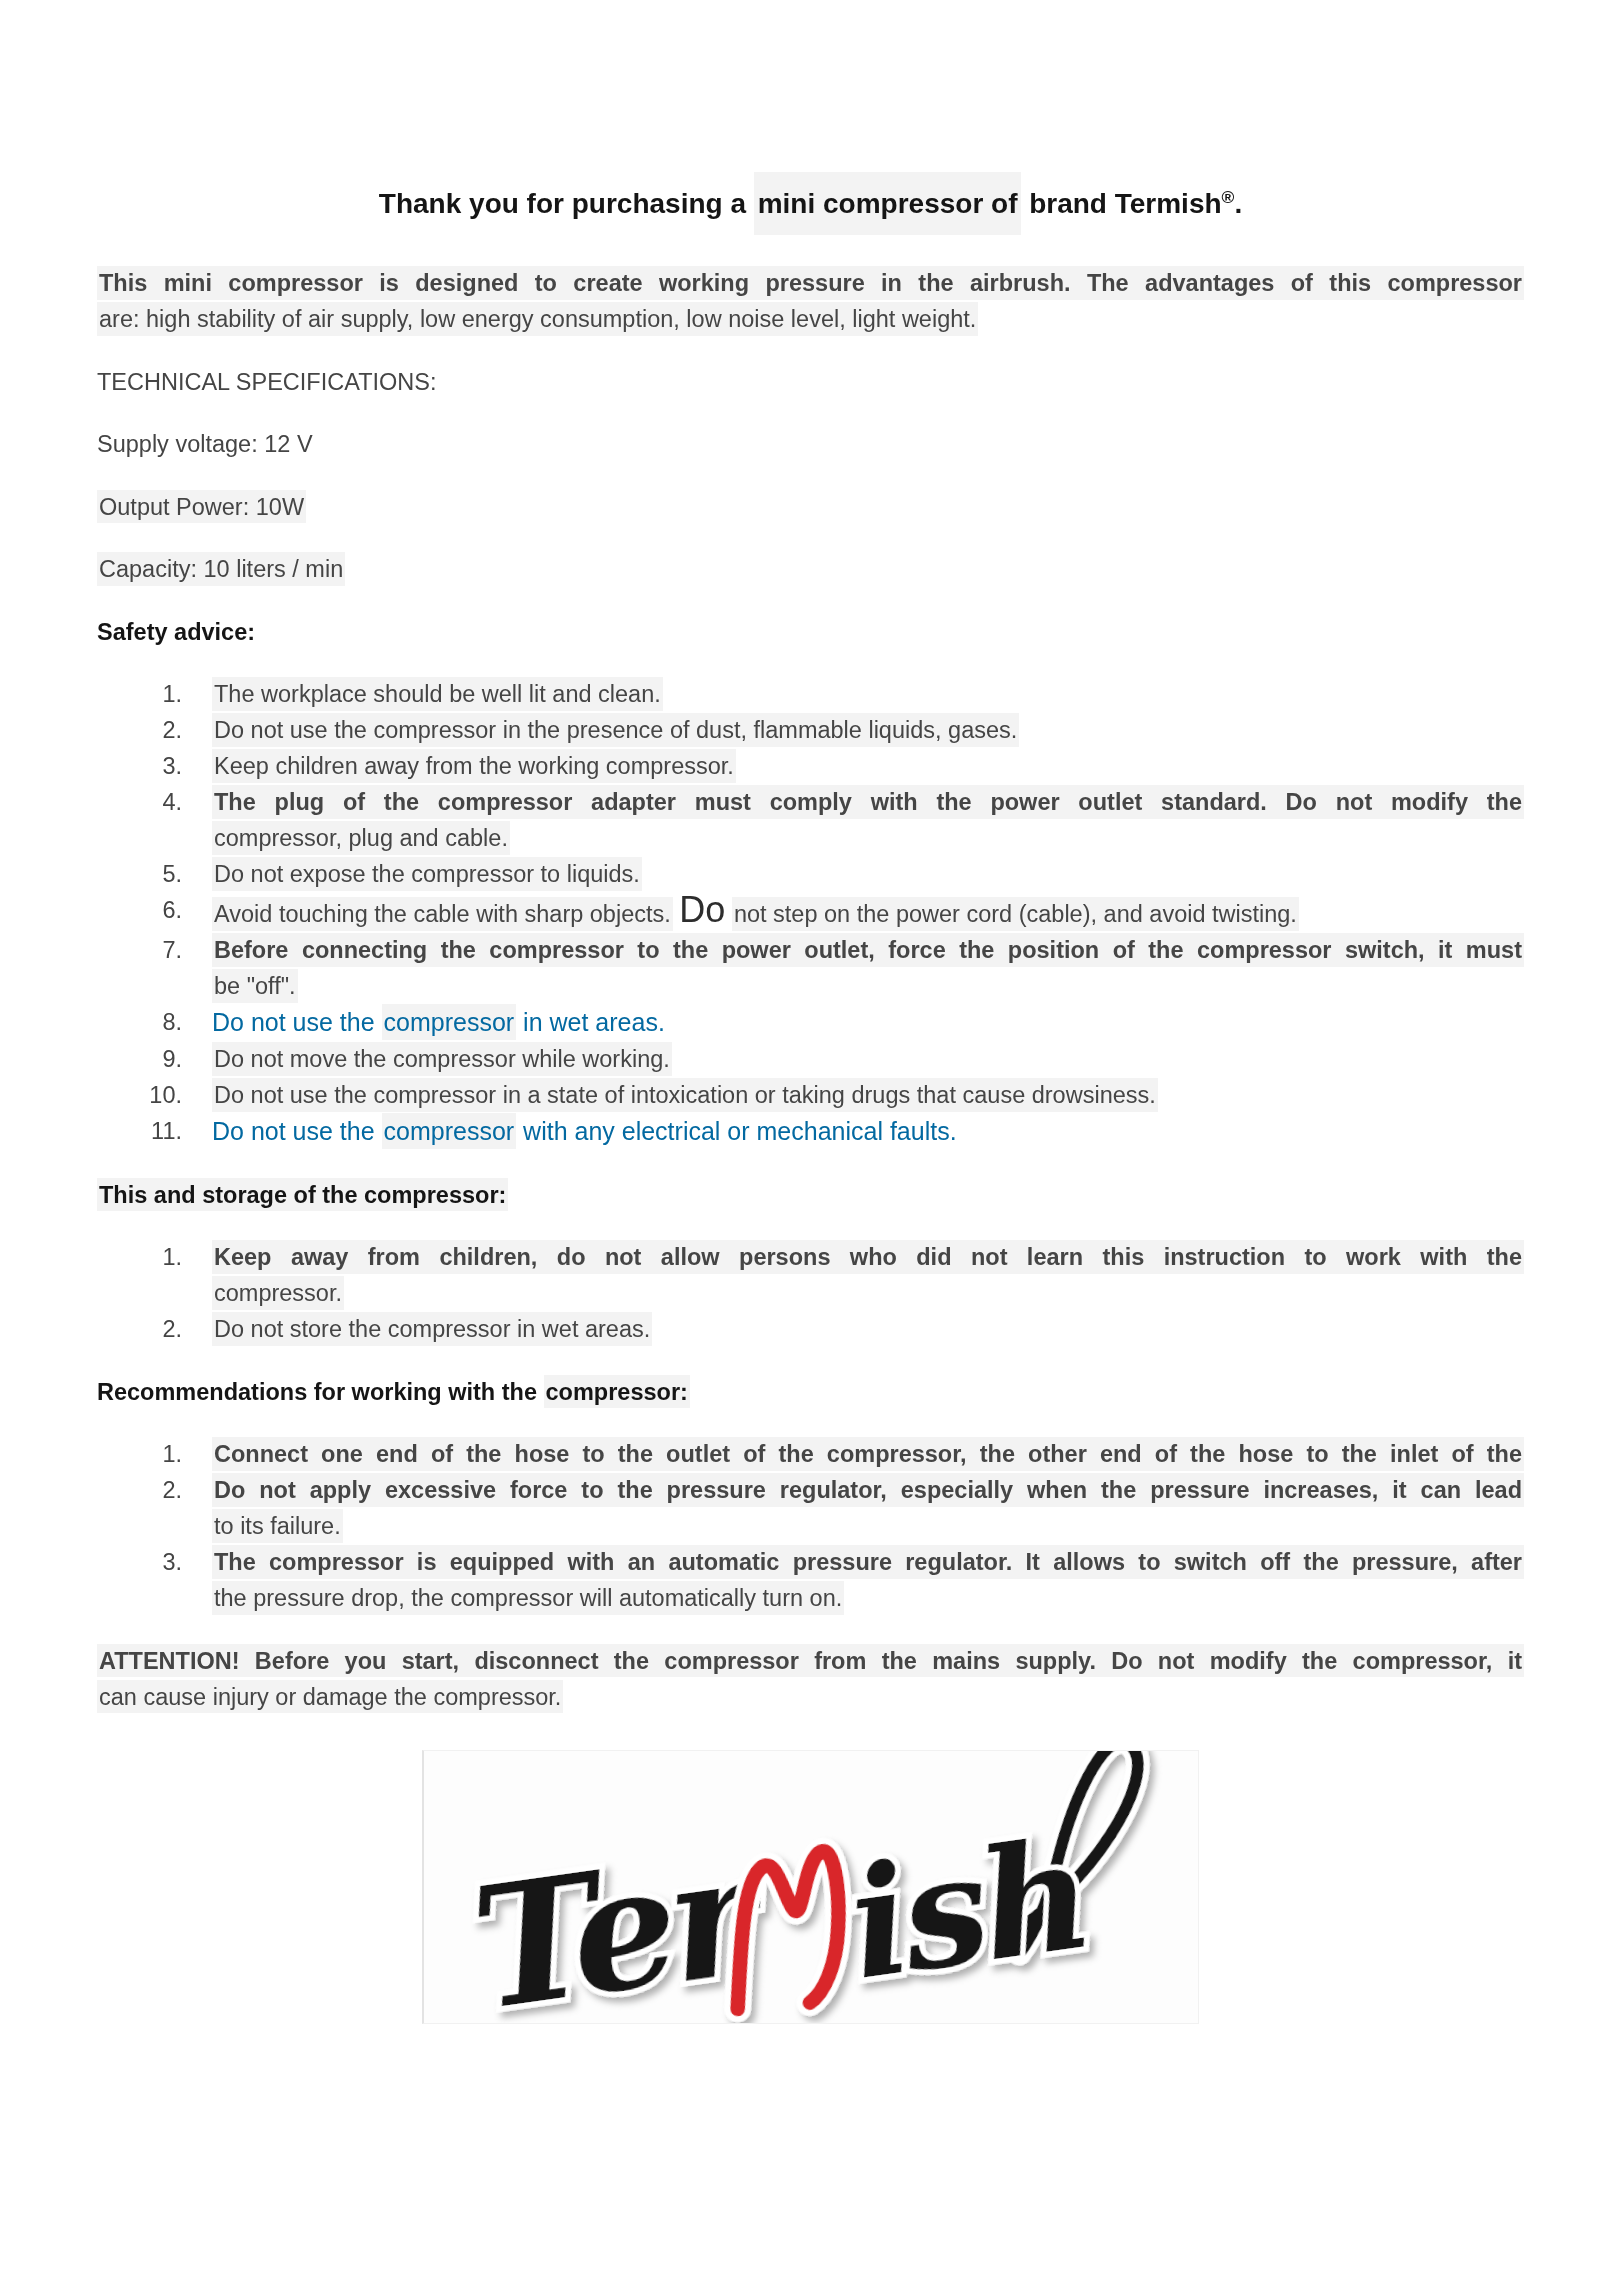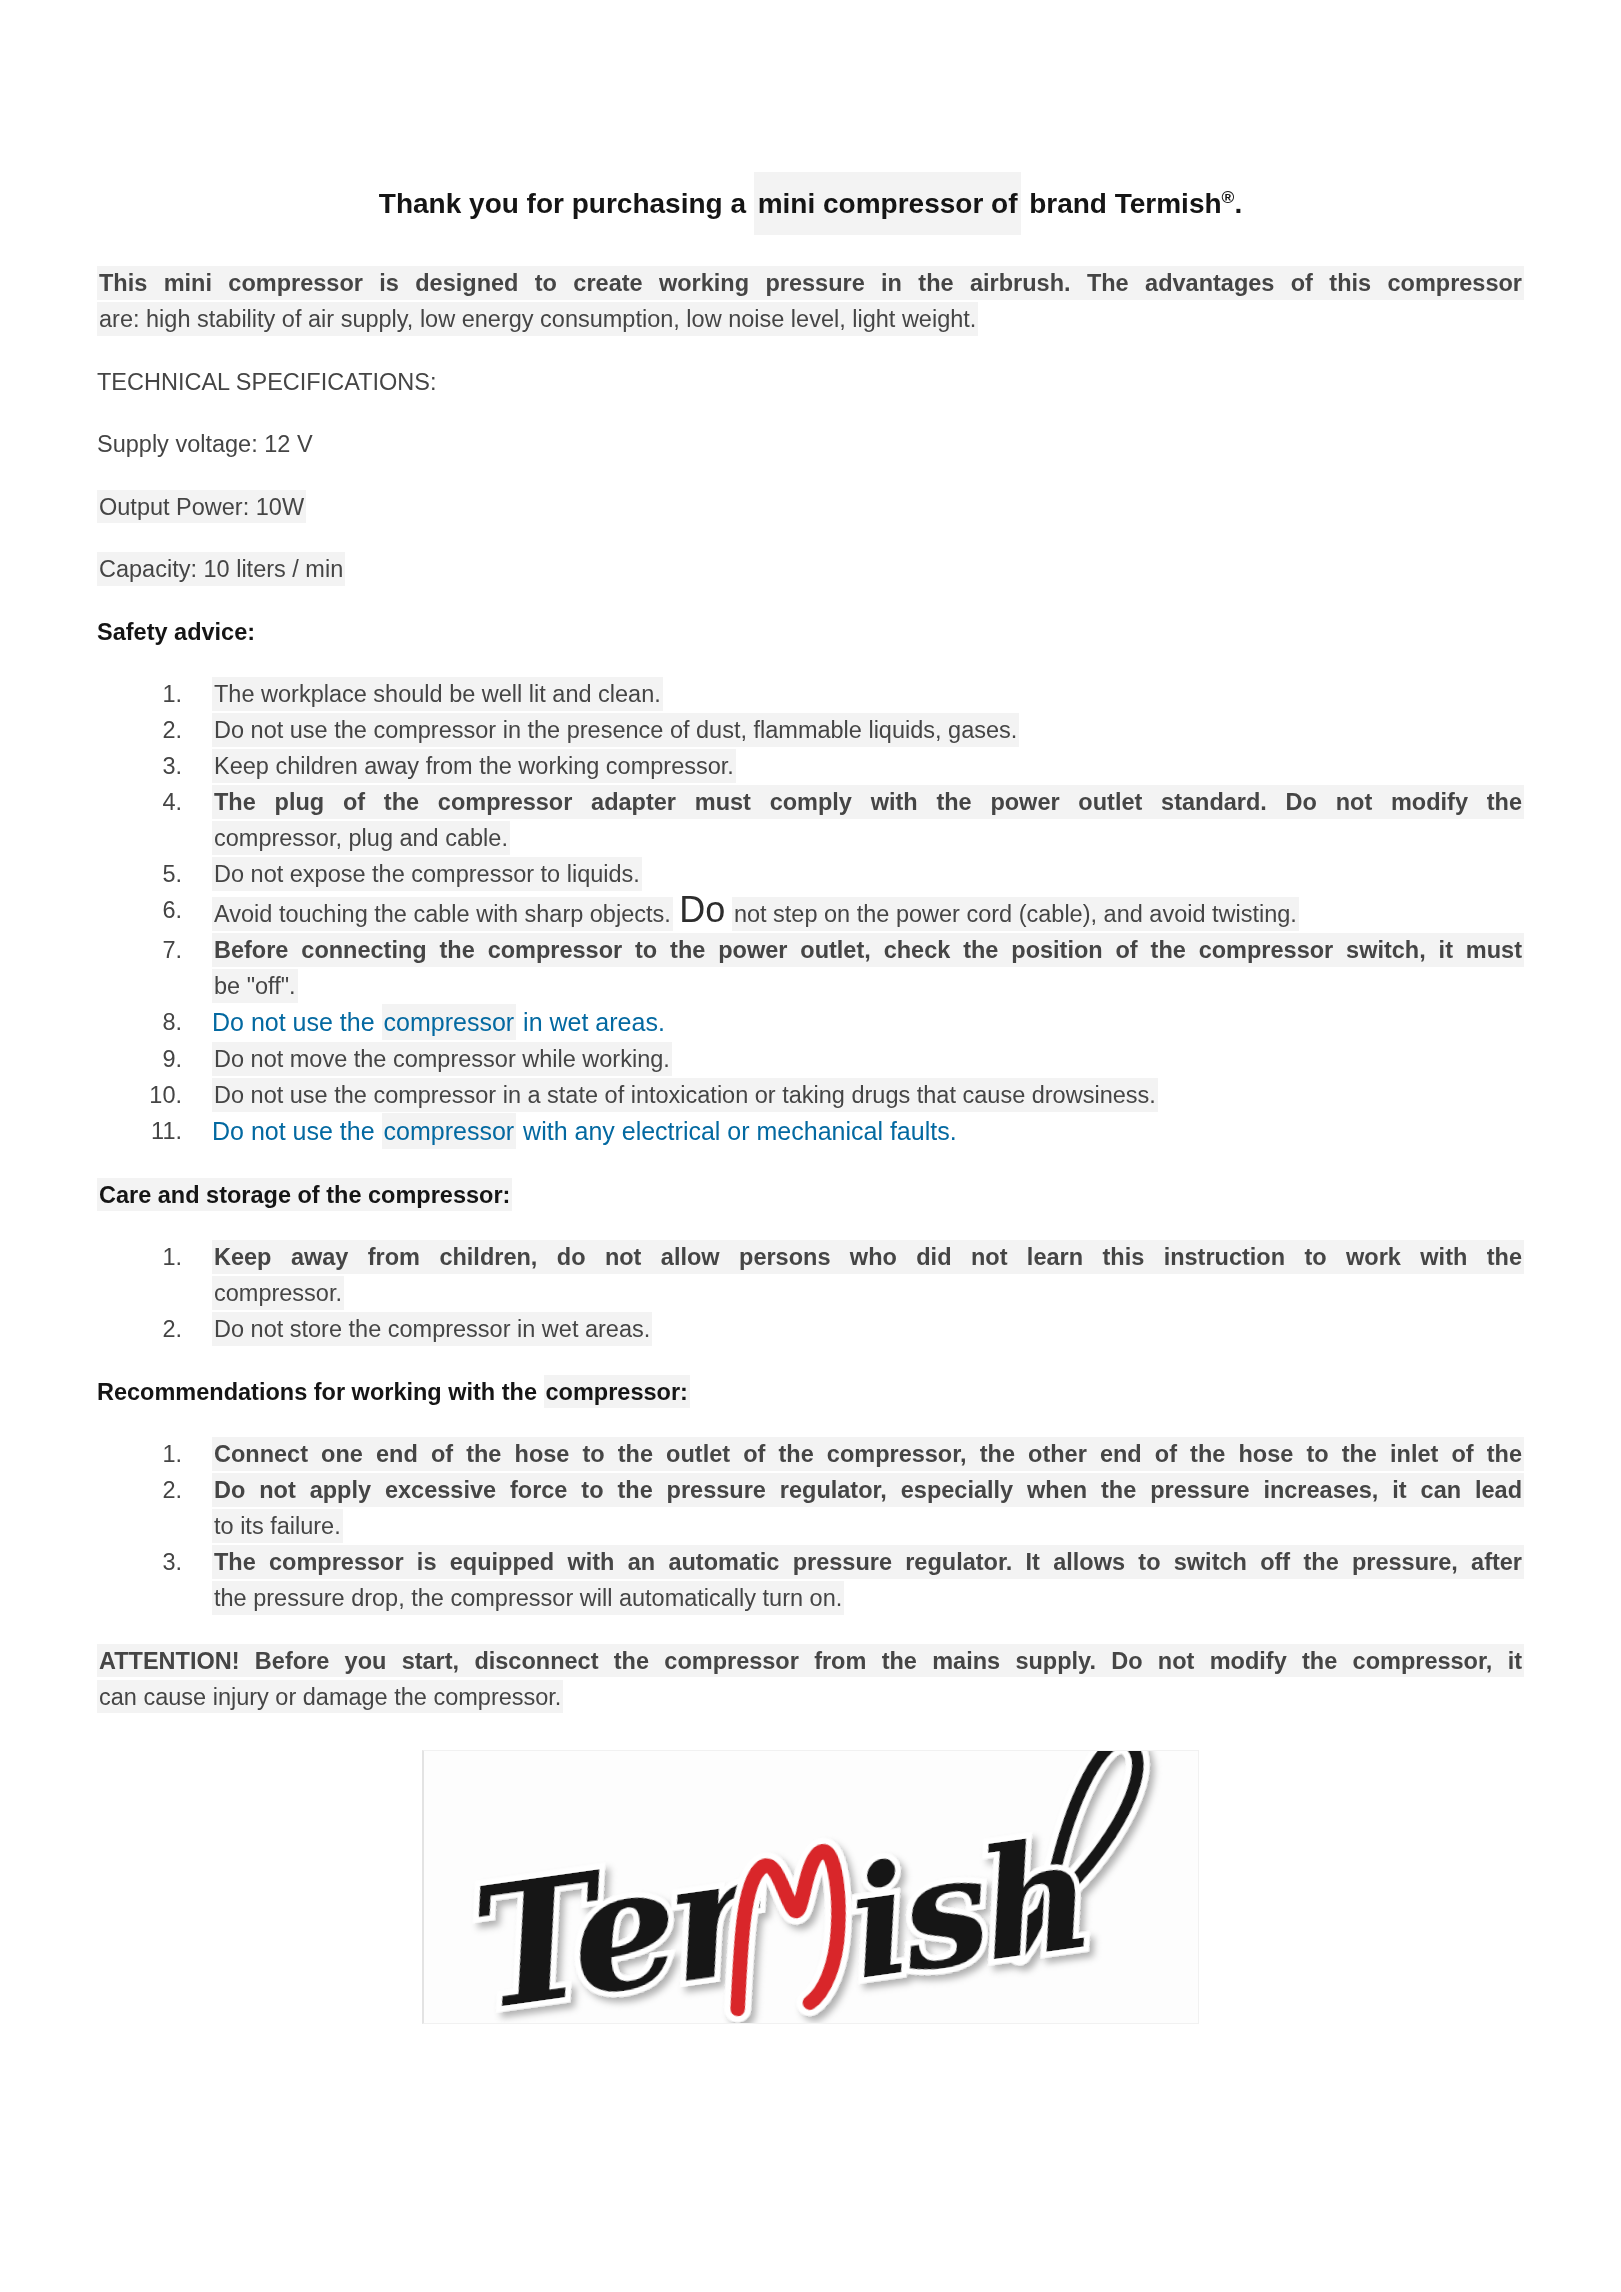--- a/index.html
+++ b/index.html
@@ -107,21 +107,21 @@
           <div class="num">6.</div>
           <div class="num-gap"></div>
           <div class="li-text">
             <div class="line"><span class="hl">Avoid touching the cable with sharp objects.</span><span> </span><span class="bigger">Do</span><span> </span><span class="hl">not step on the power cord (cable), and avoid twisting.</span></div>
           </div>
         </div>
         <div class="li">
           <div class="num">7.</div>
           <div class="num-gap"></div>
           <div class="li-text">
-            <div class="line just"><span class="hl">Before connecting the compressor to the power outlet, check the position of the compressor switch, it must</span></div>
+            <div class="line just"><span class="hl">Before connecting the compressor to the power outlet, force the position of the compressor switch, it must</span></div>
             <div class="line"><span class="hl">be "off".</span></div>
           </div>
         </div>
         <div class="li">
           <div class="num">8.</div>
           <div class="num-gap"></div>
           <div class="li-text">
             <div class="line"><span class="big">Do not use the </span><span class="hl big">compressor</span><span class="big"> in wet areas.</span></div>
           </div>
         </div>
@@ -141,21 +141,21 @@
         </div>
         <div class="li">
           <div class="num">11.</div>
           <div class="num-gap"></div>
           <div class="li-text">
             <div class="line"><span class="big">Do not use the </span><span class="hl big">compressor</span><span class="big"> with any electrical or mechanical faults.</span></div>
           </div>
         </div>
       </div>
       <div class="heading">
-        <div class="line"><span class="hl b">Care and storage of the compressor:</span></div>
+        <div class="line"><span class="hl b">This and storage of the compressor:</span></div>
       </div>
       <div class="list">
         <div class="li">
           <div class="num">1.</div>
           <div class="num-gap"></div>
           <div class="li-text">
             <div class="line just"><span class="hl">Keep away from children, do not allow persons who did not learn this instruction to work with the</span></div>
             <div class="line"><span class="hl">compressor.</span></div>
           </div>
         </div>

